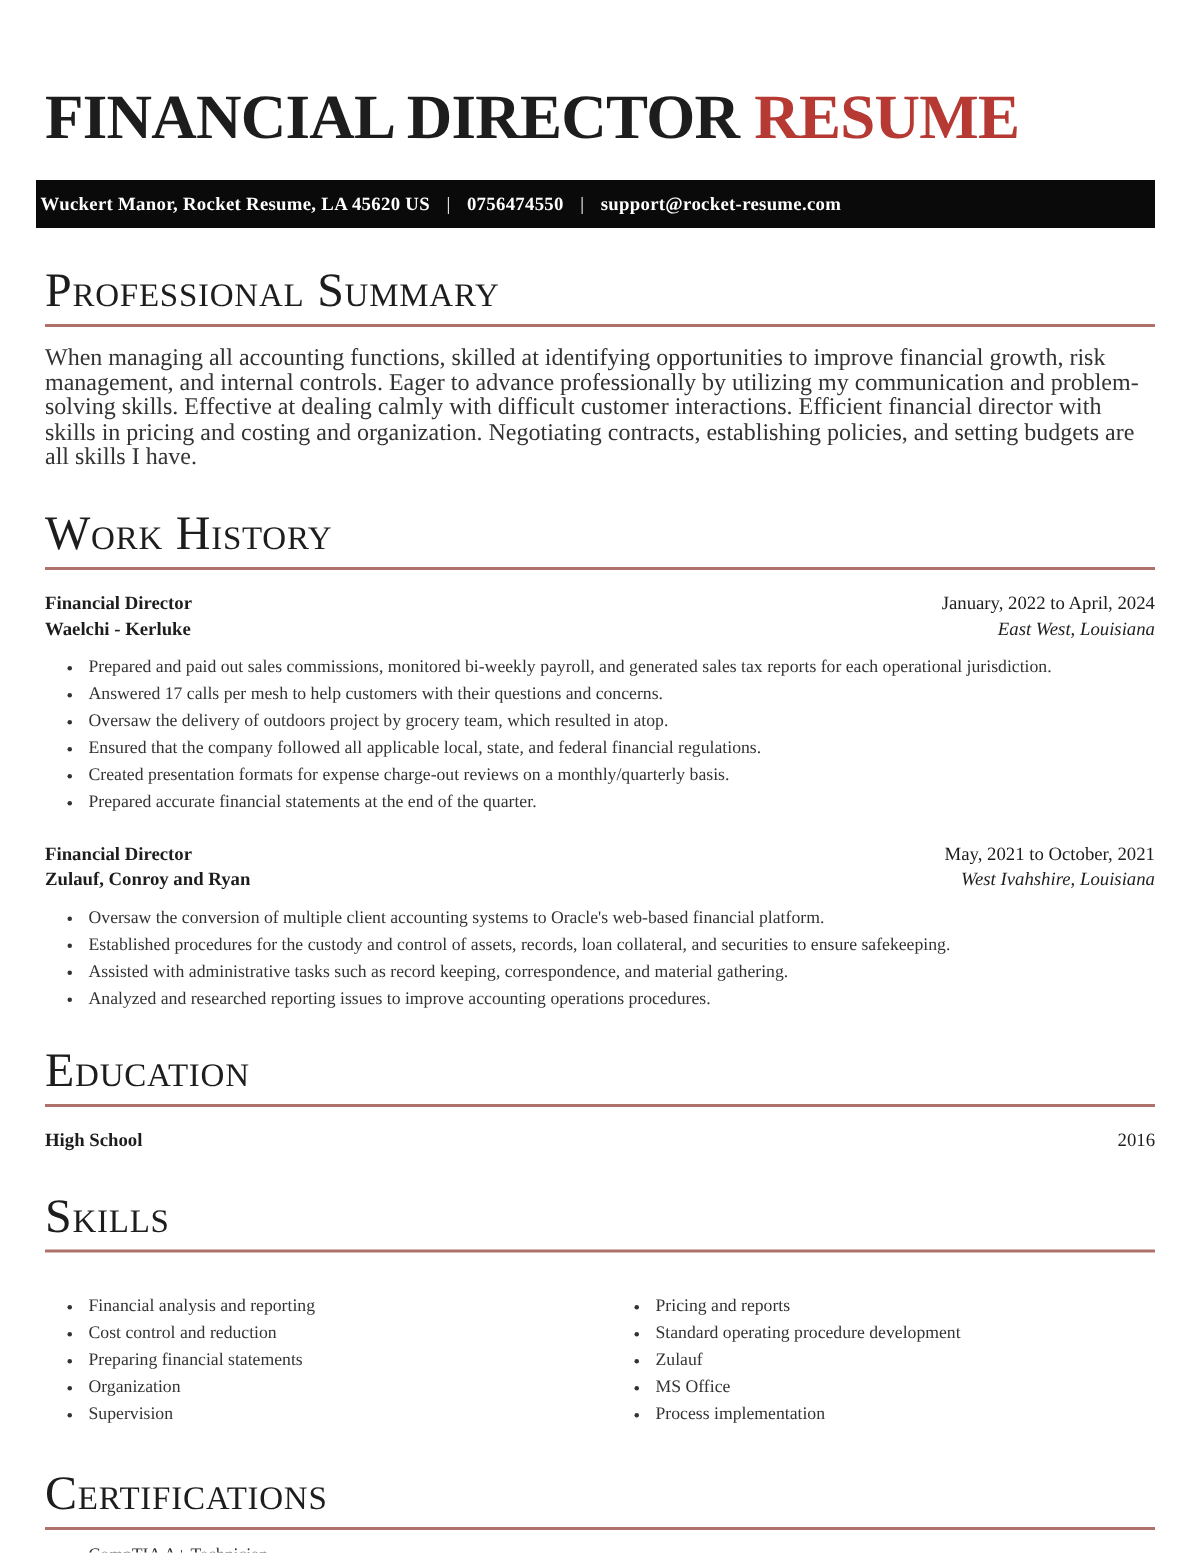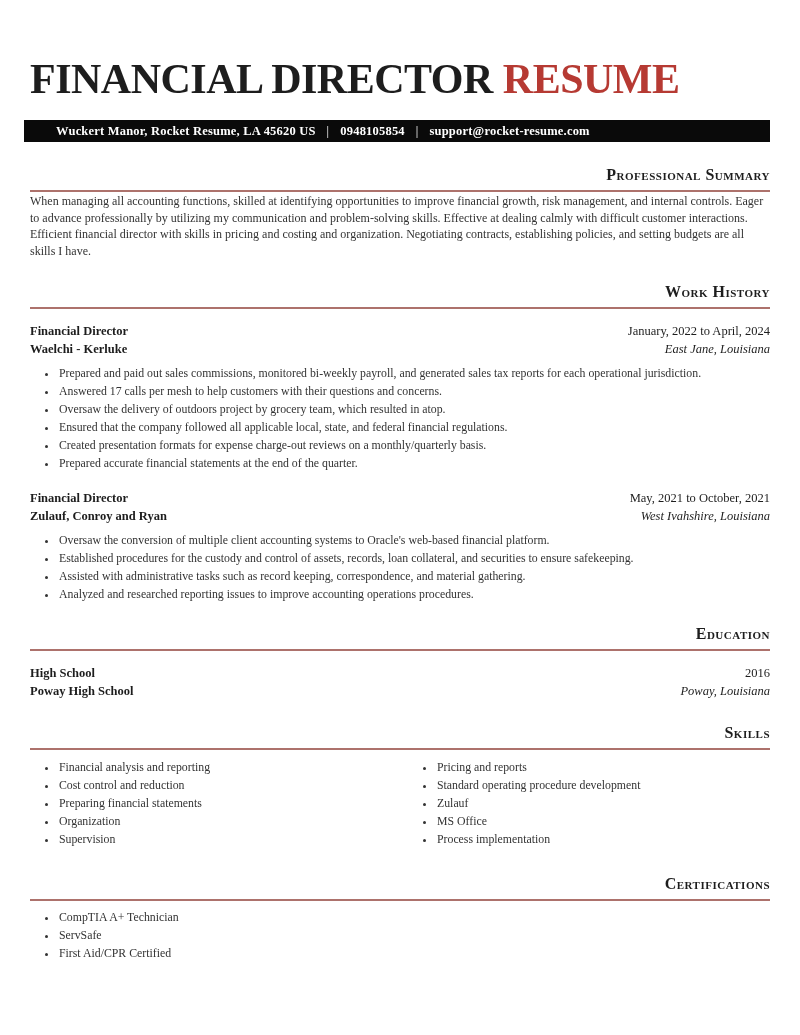--- a/index.html
+++ b/index.html
@@ -30,51 +30,50 @@
     line-height: 1.05;
     white-space: nowrap;
     margin-top: 30px;
   }
   h1.resume-title .accent { color: var(--accent); }
 
   .contact-bar {
     background: var(--bar-bg);
     color: #ffffff;
     margin: 19px 0 0 -6px;
-    height: 22px;
+    height: 32px;
     display: flex;
     align-items: center;
-    padding-left: 32px;
+    padding-left: 3px;
     font-size: 12.5px;
     font-weight: 700;
     letter-spacing: 0.2px;
   }
   .contact-bar .sep { margin: 0 11px; font-weight: 400; }
 
   
   .section { margin-top: 25px; }
   .section-title {
     font-variant: small-caps;
-    font-weight: 700;
-    font-size: 16px;
+    font-weight: 400;
+    font-size: 32px;
     letter-spacing: 0.5px;
     color: var(--heading);
     line-height: 1;
-    text-align: right;
   }
   .section-rule {
     border: 0;
     height: 2px;
     background: var(--rule);
     margin-top: 7px;
   }
 
   .summary-text {
-    margin-top: 1px;
-    font-size: 12px;
+    margin-top: 13px;
+    font-size: 16px;
     line-height: 16.5px;
     color: var(--text);
   }
 
   
   .entry { margin-top: 14px; }
   .entry + .entry { margin-top: 20px; }
   .entry-row {
     display: flex;
     justify-content: space-between;
@@ -100,38 +99,39 @@
     padding-left: 2px;
     color: var(--text);
   }
   ul.bullets li::marker { font-size: 9px; }
 
   
   .skills-columns {
     display: grid;
     grid-template-columns: 1fr 1fr;
     column-gap: 16px;
+    margin-top: 18px;
   }
   .skills-columns ul.bullets { margin-top: 11px; }
   .skills-columns .col-right { padding-left: 0; }
   .skills-columns .col-right ul.bullets { padding-left: 27px; }
 
   .certs ul.bullets { margin-top: 10px; }
 </style>
 </head>
 <body>
 
 <div class="page">
 
   <header>
     <h1 class="resume-title"><span>FINANCIAL DIRECTOR</span> <span class="accent">RESUME</span></h1>
     <div class="contact-bar">
       <span>Wuckert Manor, Rocket Resume, LA 45620 US</span>
       <span class="sep">|</span>
-      <span>0948105854</span>
+      <span>0756474550</span>
       <span class="sep">|</span>
       <span>support@rocket-resume.com</span>
     </div>
   </header>
 
   <section class="section">
     <h2 class="section-title">Professional Summary</h2>
     <hr class="section-rule">
     <p class="summary-text">When managing all accounting functions, skilled at identifying opportunities to improve financial growth, risk management, and internal controls. Eager to advance professionally by utilizing my communication and problem-solving skills. Effective at dealing calmly with difficult customer interactions. Efficient financial director with skills in pricing and costing and organization. Negotiating contracts, establishing policies, and setting budgets are all skills I have.</p>
   </section>
@@ -140,21 +140,21 @@
     <h2 class="section-title">Work History</h2>
     <hr class="section-rule">
 
     <div class="entry">
       <div class="entry-row">
         <span class="strong">Financial Director</span>
         <span class="plain">January, 2022 to April, 2024</span>
       </div>
       <div class="entry-row">
         <span class="strong">Waelchi - Kerluke</span>
-        <span class="italic">East Jane, Louisiana</span>
+        <span class="italic">East West, Louisiana</span>
       </div>
       <ul class="bullets">
 
       <li>Prepared and paid out sales commissions, monitored bi-weekly payroll, and generated sales tax reports for each operational jurisdiction.</li>
           <li>Answered 17 calls per mesh to help customers with their questions and concerns.</li>
           <li>Oversaw the delivery of outdoors project by grocery team, which resulted in atop.</li>
           <li>Ensured that the company followed all applicable local, state, and federal financial regulations.</li>
           <li>Created presentation formats for expense charge-out reviews on a monthly/quarterly basis.</li>
           <li>Prepared accurate financial statements at the end of the quarter.</li>
         </ul>
@@ -182,24 +182,20 @@
   <section class="section">
     <h2 class="section-title">Education</h2>
     <hr class="section-rule">
 
 
     <div class="entry">
       <div class="entry-row">
         <span class="strong">High School</span>
         <span class="plain">2016</span>
       </div>
-      <div class="entry-row">
-        <span class="strong">Poway High School</span>
-        <span class="italic">Poway, Louisiana</span>
-      </div>
     </div>
   </section>
 
   <section class="section">
     <h2 class="section-title">Skills</h2>
     <hr class="section-rule">
     <div class="skills-columns">
       <div class="col-left">
         <ul class="bullets">
 

